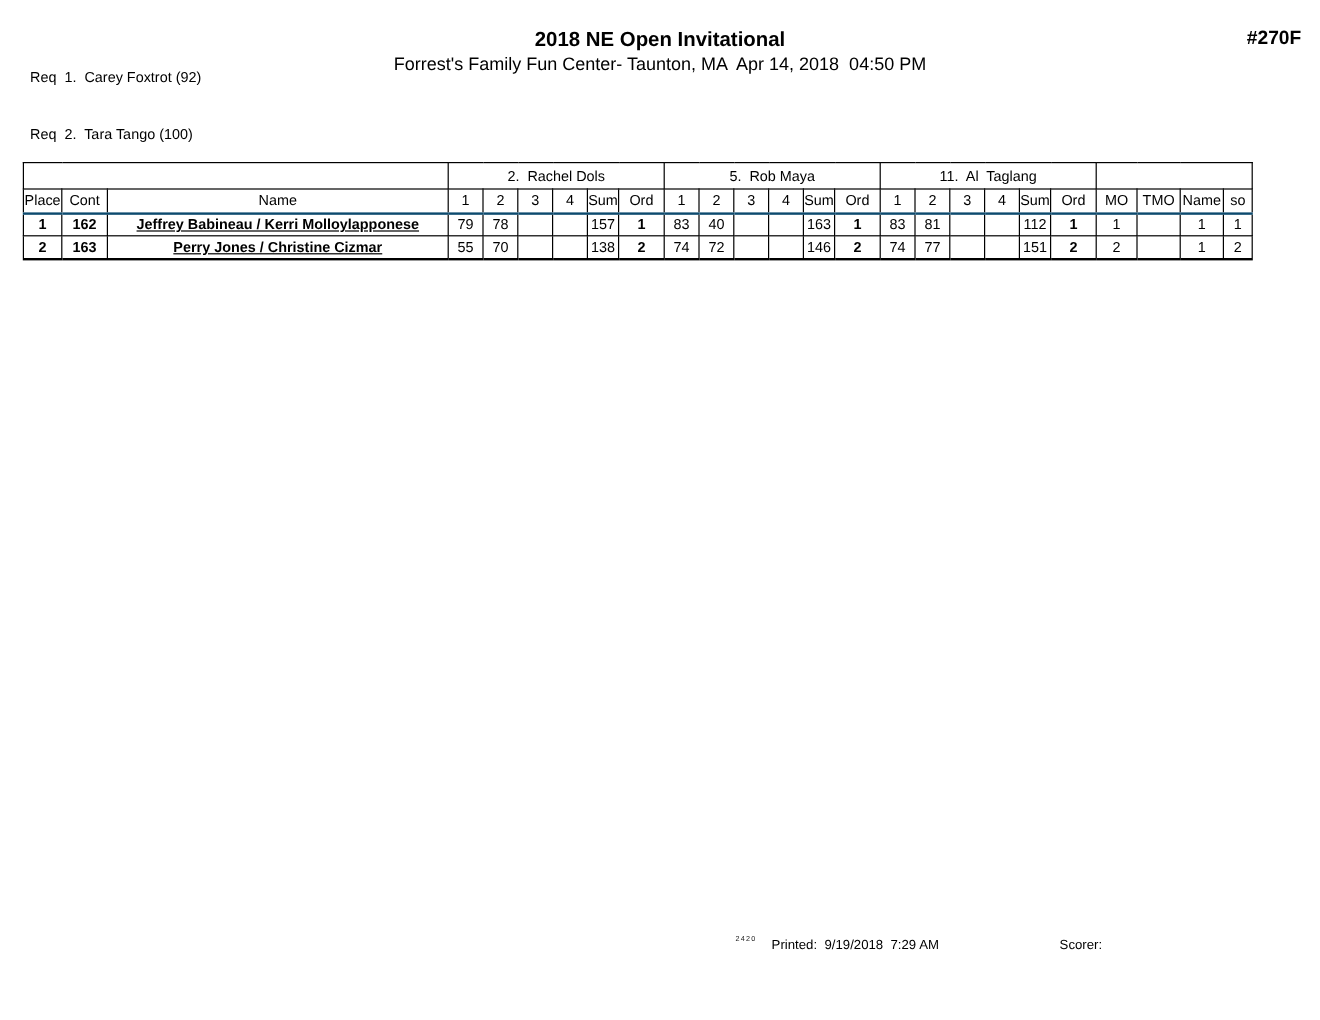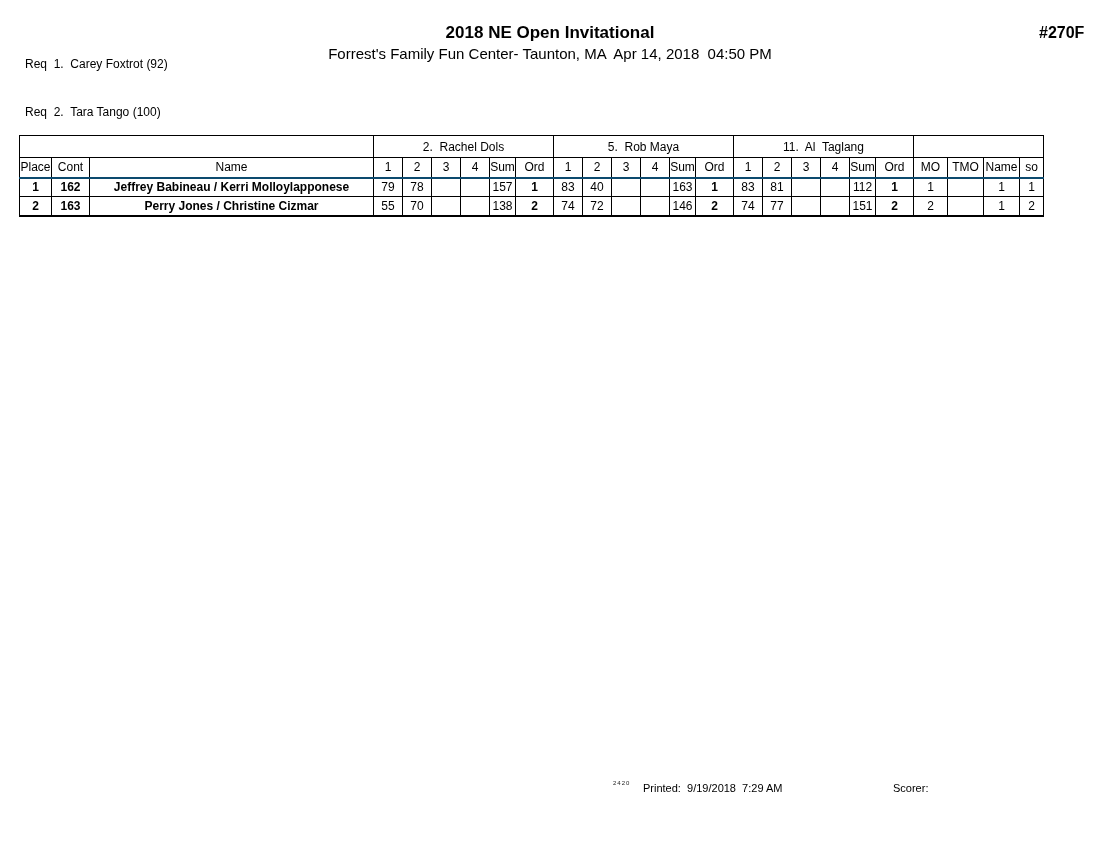--- a/index.html
+++ b/index.html
@@ -27,29 +27,29 @@
                      white-space: pre; overflow: hidden; padding: 0; }
   tr.band   { height: 22px; }
   tr.hdr    { height: 20px; }
   tr.datarow{ height: 19px; }
   td.nb { border: none; }                                   
   td.judge { text-align: left; padding-left: 4px; }
   tr.hdr td { border-bottom: 2px solid #0c4a6e; }
   tr.lastrow td { border-bottom: 2px solid #000; }
   td.fc { border-left: 2px solid #000; }
   td.ord { border-left: 3px solid #000; border-right: 3px solid #000; font-weight: bold; }
-  td.namecell { text-align: left; padding-left: 5px; font-weight: bold; font-size: 12.5px; }
+  td.namecell { text-align: left; padding-left: 5px; font-weight: bold; font-size: 12.5px; text-decoration: underline; }
   td.namehdr { text-align: left; padding-left: 5px; }
   td.sumcell { text-align: right; padding-right: 3px; }
   td.b { font-weight: bold; }
 
   
   .footer-code    { position: absolute; left: 613px; top: 780px; font-size: 6px; letter-spacing: 1px; color: #222; }
   .footer-printed { position: absolute; left: 643px; top: 782px; font-size: 11px; white-space: pre; }
-  .footer-scorer  { position: absolute; left: 883px; top: 782px; font-size: 11px; margin-left: 10px; }
+  .footer-scorer  { position: absolute; left: 883px; top: 782px; font-size: 11px; }
 </style>
 </head>
 <body>
 
 <div class="page">
 
   <div class="req-block">
     <div>Req  1.  Carey Foxtrot (92)</div>
     <div>Req  2.  Tara Tango (100)</div>
   </div>

